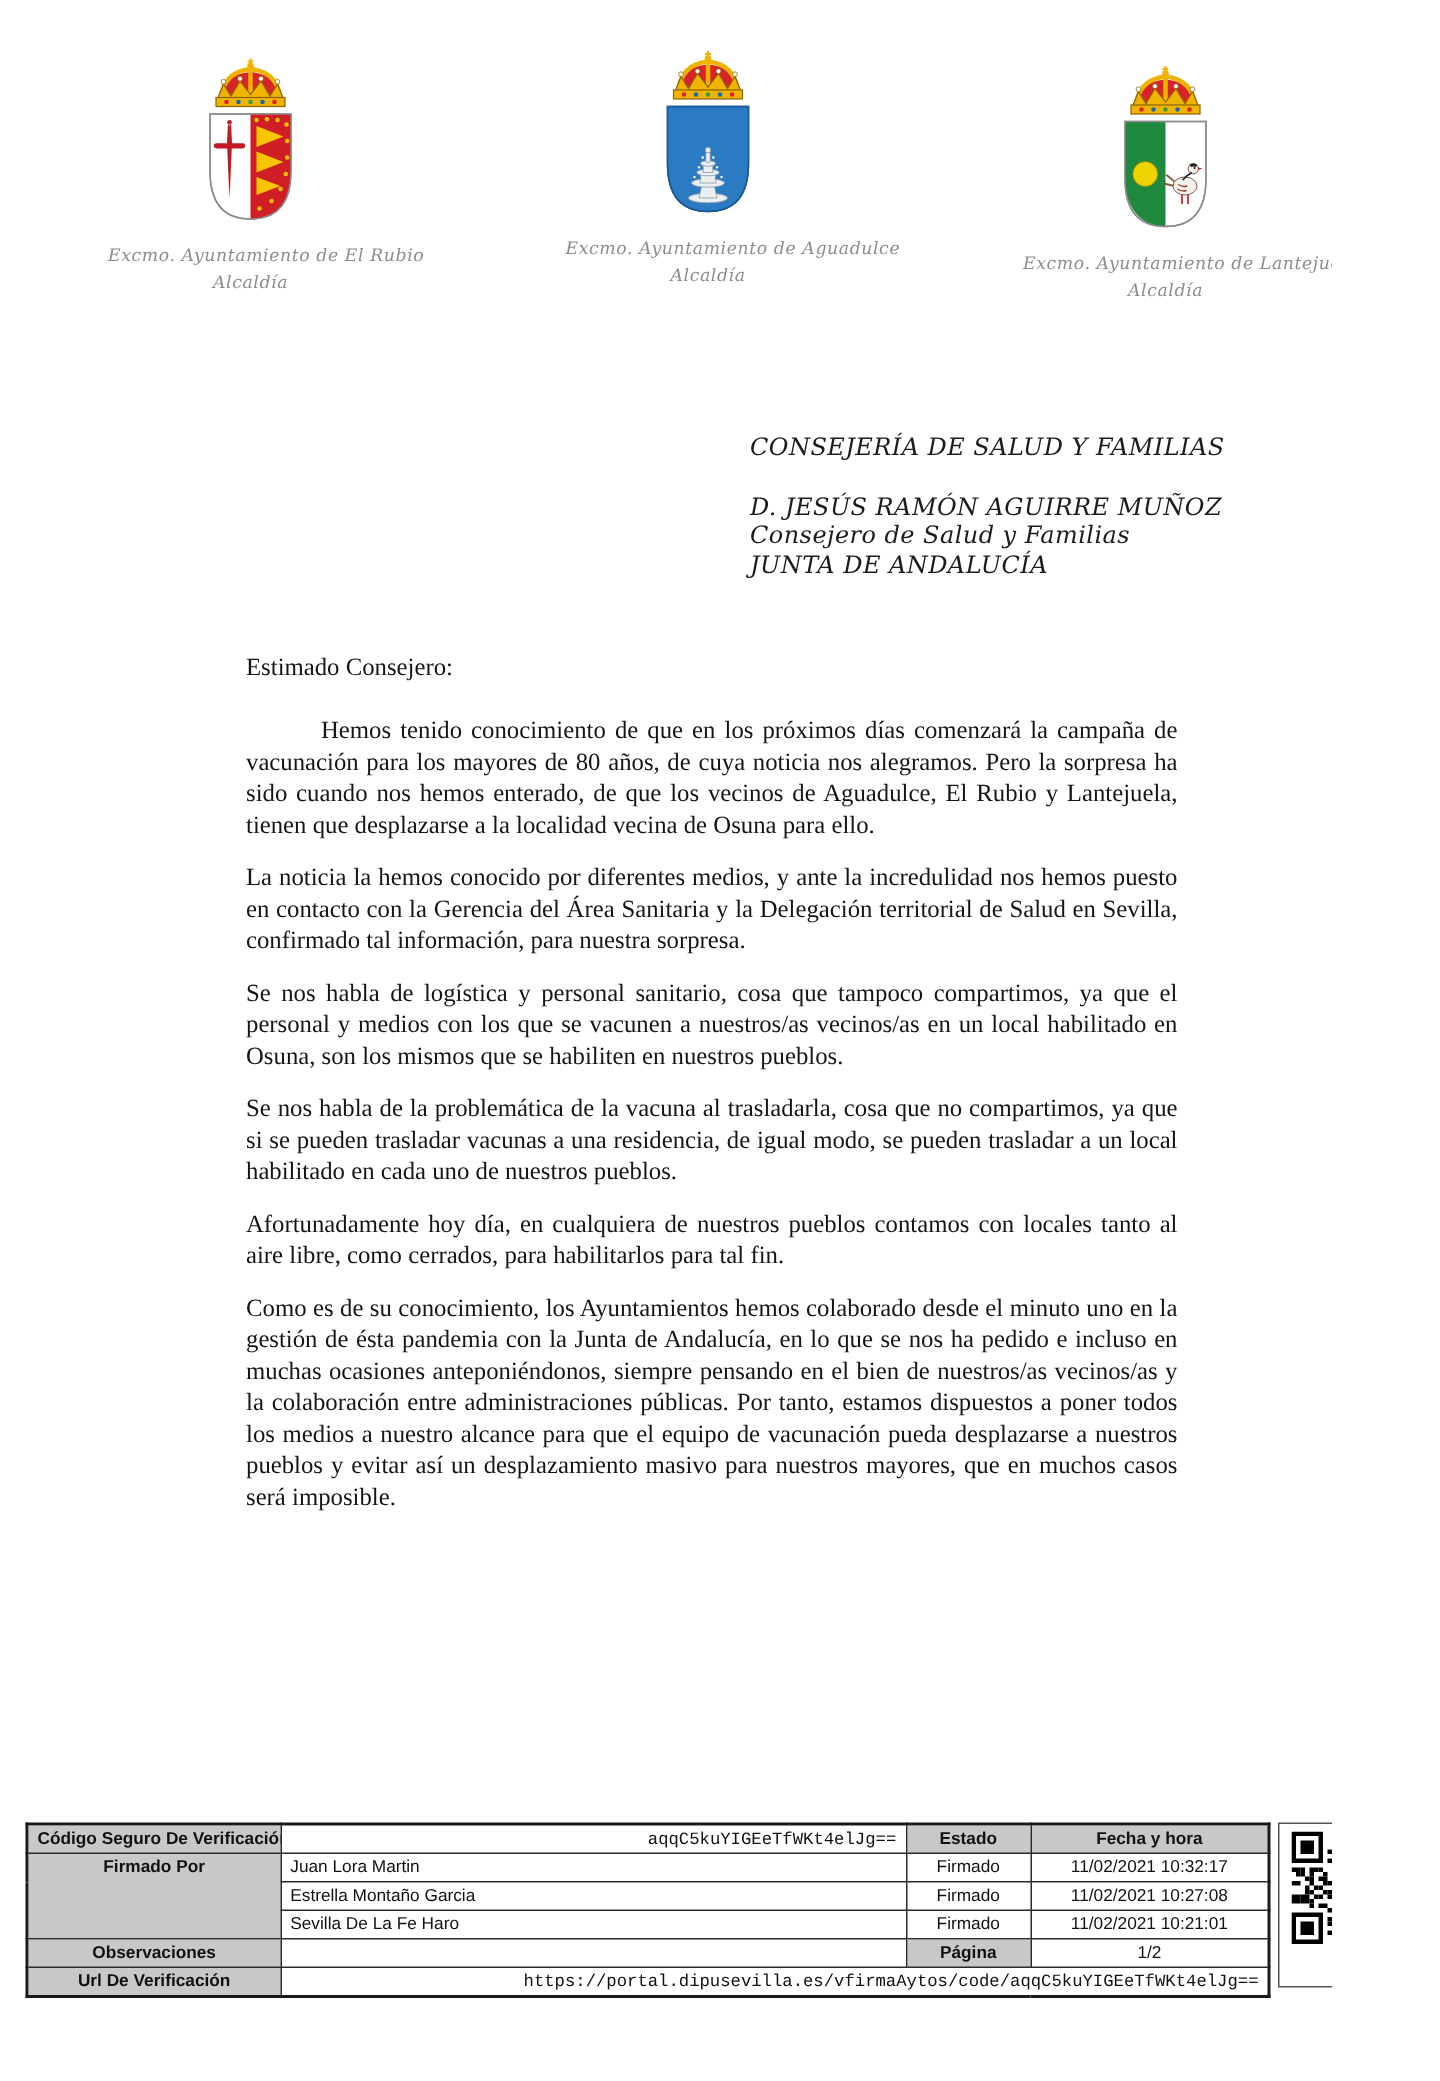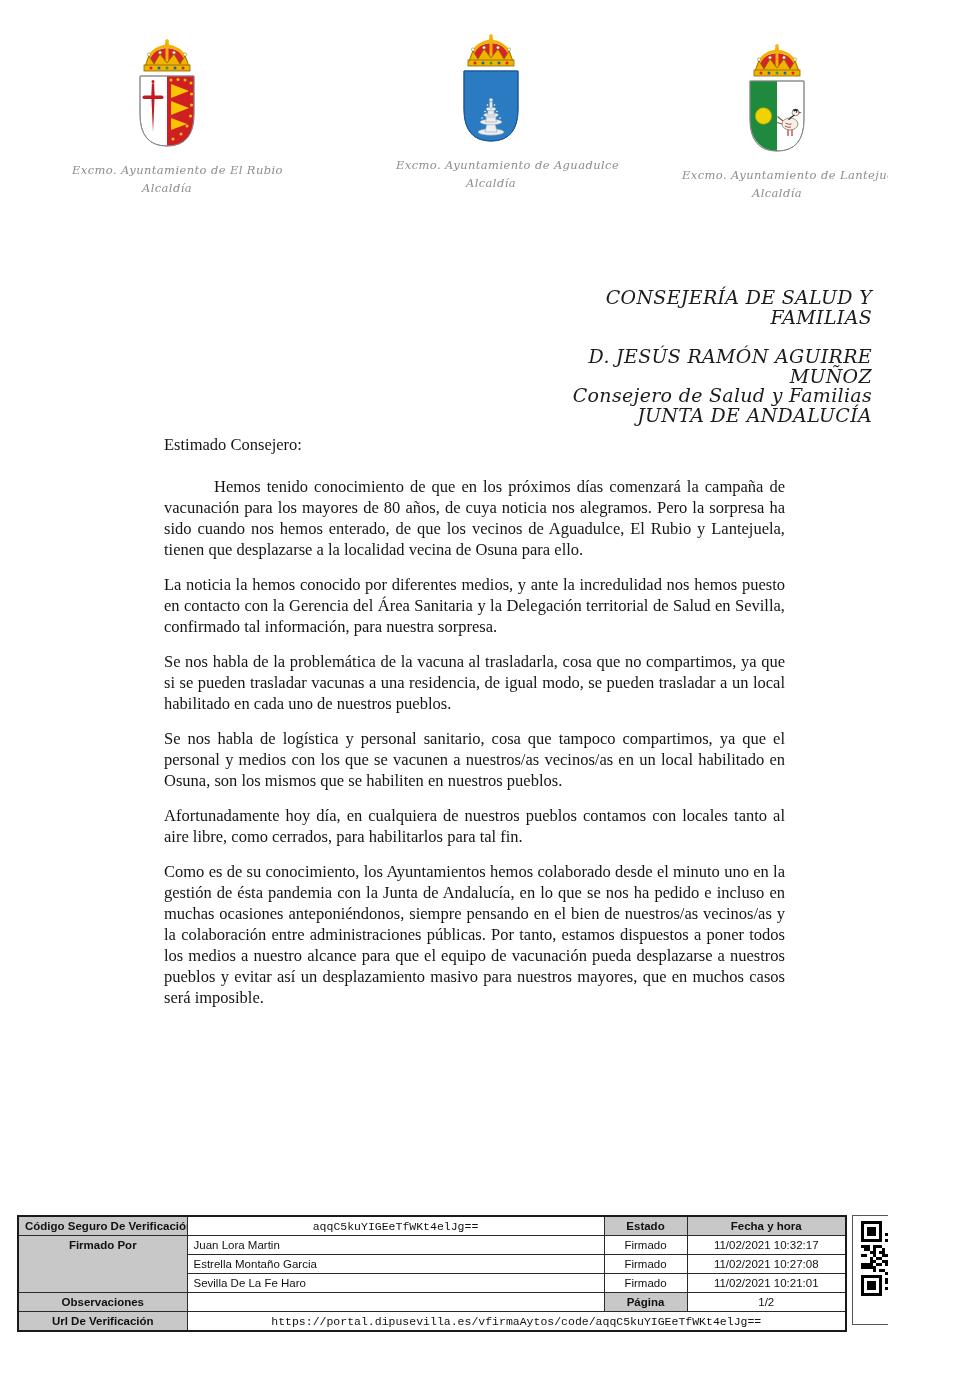--- a/index.html
+++ b/index.html
@@ -10,23 +10,23 @@
   
   .crest-group{position:absolute;width:190px;text-align:center;}
   .crest-group svg.crest{display:block;margin:0 auto;}
   .crest-caption{
     font-family:"DejaVu Serif",serif;font-style:italic;color:#8d8d8d;
     font-size:11.5px;line-height:18px;letter-spacing:.4px;margin-top:9px;white-space:nowrap;
   }
   .crest-caption.sub{margin-top:0;}
   
   .recipient{
-    position:absolute;left:500px;top:288px;width:372px;text-align:right;
+    position:absolute;left:500px;top:288px;width:372px;text-align:left;
     font-family:"DejaVu Serif",serif;font-style:italic;color:#1c1c1c;
-    font-size:19px;line-height:19.5px;letter-spacing:.3px;
+    font-size:16px;line-height:19.5px;letter-spacing:.3px;
   }
   .recipient .r1{margin-bottom:20px;}
   
   .letter-body{
     position:absolute;left:164px;top:434px;width:621px;
     font-size:16.5px;line-height:21px;text-align:justify;color:#151515;
   }
   .letter-body p{margin:0 0 14px;}
   .letter-body p.salutation{text-align:left;margin-bottom:21px;}
   .letter-body p.first{text-indent:50px;}
@@ -34,21 +34,21 @@
   .footer-table{
     position:absolute;left:17px;top:1215px;width:828px;border-collapse:collapse;
     font-family:"Liberation Sans",sans-serif;font-size:11.5px;color:#111;
     border:2px solid #1a1a1a;table-layout:fixed;
   }
   .footer-table td{
     border:1px solid #2a2a2a;height:16px;padding:1px 6px;overflow:hidden;
     white-space:nowrap;vertical-align:middle;
   }
   .footer-table td.lbl{background:#c8c8c8;font-weight:bold;text-align:center;}
-  .footer-table td.mono{font-family:"Liberation Mono","DejaVu Sans Mono",monospace;text-align:center;font-size:11.5px;margin-top:40px;}
+  .footer-table td.mono{font-family:"Liberation Mono","DejaVu Sans Mono",monospace;text-align:right;font-size:11.5px;margin-top:40px;}
   .footer-table td.ctr{text-align:center;}
   .footer-table td.name{text-align:left;}
   .qr-box{
     position:absolute;left:852px;top:1215px;width:93px;height:110px;
     border:1px solid #555;background:#fff;box-sizing:border-box;text-align:center;
   }
   .qr-box svg{display:block;margin:5px auto 0;}
 </style>
 </head>
 <body>
@@ -104,21 +104,21 @@
         <circle cx="7" cy="23.2" r="1.5" fill="#c11a22"></circle>
           <circle cx="25" cy="23.2" r="1.5" fill="#c11a22"></circle>
           <circle cx="16" cy="7.5" r="1.5" fill="#c11a22"></circle>
         <use href="#shield-shape" fill="none" stroke="#8a8a8a" stroke-width="1"></use>
       </g>
     </svg>
     <div class="crest-caption">Excmo. Ayuntamiento de El Rubio</div>
     <div class="crest-caption sub">Alcaldía</div>
   </div>
 
-  <div class="crest-group" style="left:396px;top:33px">
+  <div class="crest-group" style="left:377px;top:33px">
     <svg class="crest" width="64" height="114" viewBox="0 0 64 114">
       <use href="#crown" x="2" y="0" width="60" height="34"></use>
       <g transform="translate(2,36)">
         <use href="#shield-shape" fill="#2b7bc2" stroke="#1c5a94" stroke-width="1"></use>
         <g fill="#eceff1" stroke="#8fa3b0" stroke-width="0.6">
           <ellipse cx="30" cy="63" rx="13" ry="3.2"></ellipse>
           <path d="M24,63 L26,54 H34 L36,63 Z"></path>
           <ellipse cx="30" cy="53" rx="11" ry="2.8"></ellipse>
           <path d="M24.5,53 Q26,49.5 24.5,46.5 H35.5 Q34,49.5 35.5,53 Z"></path>
           <ellipse cx="30" cy="46" rx="7.5" ry="2.2"></ellipse>
@@ -171,22 +171,22 @@
     <div class="r1">CONSEJERÍA DE SALUD Y FAMILIAS</div>
     <div>D. JESÚS RAMÓN AGUIRRE MUÑOZ</div>
     <div>Consejero de Salud y Familias</div>
     <div>JUNTA DE ANDALUCÍA</div>
   </div>
 
   <div class="letter-body">
     <p class="salutation">Estimado Consejero:</p>
     <p class="first">Hemos tenido conocimiento  de que en los próximos días comenzará la campaña de vacunación para los mayores de 80 años, de cuya noticia nos alegramos. Pero la sorpresa ha sido cuando nos hemos enterado, de que los vecinos de Aguadulce, El Rubio y Lantejuela, tienen que desplazarse a la localidad vecina de Osuna para ello.</p>
     <p>La noticia la hemos conocido por diferentes medios, y ante la incredulidad nos hemos puesto en contacto con la Gerencia del Área Sanitaria y la Delegación territorial de Salud en Sevilla, confirmado tal información, para nuestra sorpresa.</p>
+    <p>Se nos habla de logística y personal sanitario, cosa que tampoco compartimos, ya que el personal y medios con los que se vacunen a nuestros/as vecinos/as en un local habilitado en Osuna, son los mismos que se habiliten en nuestros pueblos.</p>
     <p>Se nos habla de la problemática de la vacuna al trasladarla, cosa que no compartimos, ya que si se pueden trasladar vacunas a una residencia, de igual modo, se pueden trasladar a un local habilitado en cada uno de nuestros pueblos.</p>
-    <p>Se nos habla de logística y personal sanitario, cosa que tampoco compartimos, ya que el personal y medios con los que se vacunen a nuestros/as vecinos/as en un local habilitado en Osuna, son los mismos que se habiliten en nuestros pueblos.</p>
     <p>Afortunadamente hoy día, en cualquiera de nuestros pueblos contamos con locales tanto al aire libre, como cerrados, para habilitarlos para tal fin.</p>
     <p>Como es de su conocimiento, los Ayuntamientos hemos colaborado desde el minuto uno en la gestión de ésta pandemia con la Junta de Andalucía, en lo que se nos ha pedido e incluso en muchas ocasiones anteponiéndonos, siempre pensando en el bien de nuestros/as vecinos/as y la colaboración entre administraciones públicas. Por tanto, estamos dispuestos a poner todos los medios a nuestro alcance para que el equipo de vacunación pueda desplazarse a nuestros pueblos y evitar así un desplazamiento masivo para nuestros mayores, que en muchos casos será imposible.</p>
   </div>
 
   <table class="footer-table">
     <colgroup>
         <col style="width:169px">
         <col style="width:417px">
         <col style="width:83px">
         <col style="width:159px">

